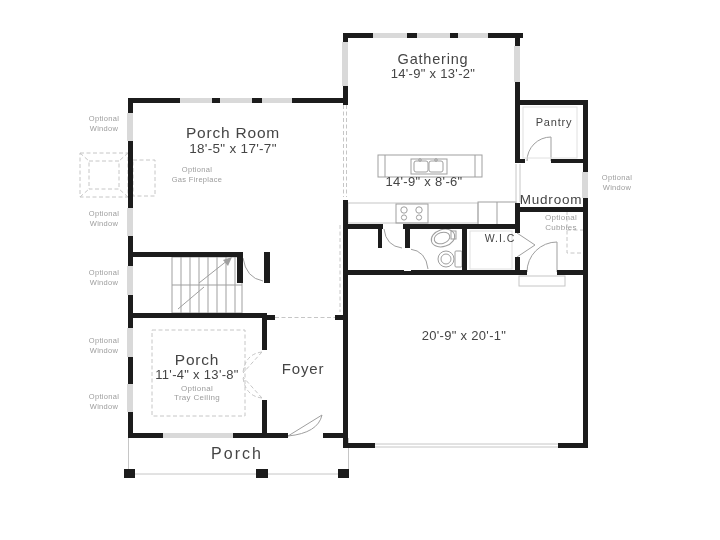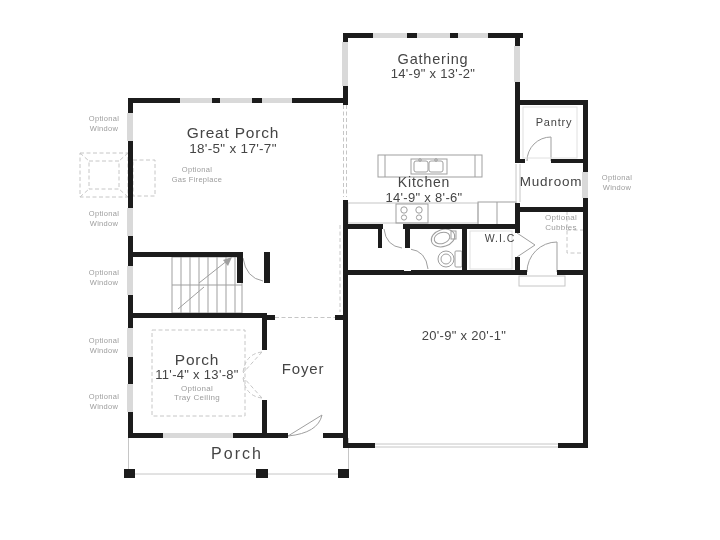--- a/index.html
+++ b/index.html
@@ -200,31 +200,30 @@
 
   <div class="post" style="left:124px;top:469px;width:11px;height:9px"></div>
   <div class="post" style="left:256px;top:469px;width:12px;height:9px"></div>
   <div class="post" style="left:338px;top:469px;width:11px;height:9px"></div>
 
   <div class="lbl" style="left:363px;top:51px;width:140px">
     <span class="nm" style="font-size:14.5px">Gathering</span>
     <span class="dm" style="font-size:13px">14'-9" x 13'-2"</span>
   </div>
   <div class="lbl" style="left:163px;top:124px;width:140px">
-    <span class="nm" style="font-size:15.5px">Great Porch</span>
+    <span class="nm" style="font-size:15.5px">Porch Room</span>
     <span class="dm" style="font-size:13.5px">18'-5" x 17'-7"</span>
   </div>
   <div class="lbl" style="left:354px;top:175px;width:140px">
-    <span class="nm" style="font-size:14px">Kitchen</span>
     <span class="dm" style="font-size:13px">14'-9" x 8'-6"</span>
   </div>
   <div class="lbl" style="left:522px;top:116px;width:64px;font-size:11px">
     <span class="nm">Pantry</span>
   </div>
-  <div class="lbl" style="left:514px;top:174px;width:74px;font-size:13.5px">
+  <div class="lbl" style="left:514px;top:192px;width:74px;font-size:13.5px">
     <span class="nm">Mudroom</span>
   </div>
   <div class="lbl" style="left:477px;top:233px;width:46px;font-size:10.5px;letter-spacing:1px">
     <span class="nm">W.I.C</span>
   </div>
   <div class="lbl" style="left:392px;top:329px;width:144px">
     <span class="dm" style="font-size:13px">20'-9" x 20'-1"</span>
   </div>
   <div class="lbl" style="left:145px;top:351px;width:104px">
     <span class="nm" style="font-size:15.5px">Porch</span>

